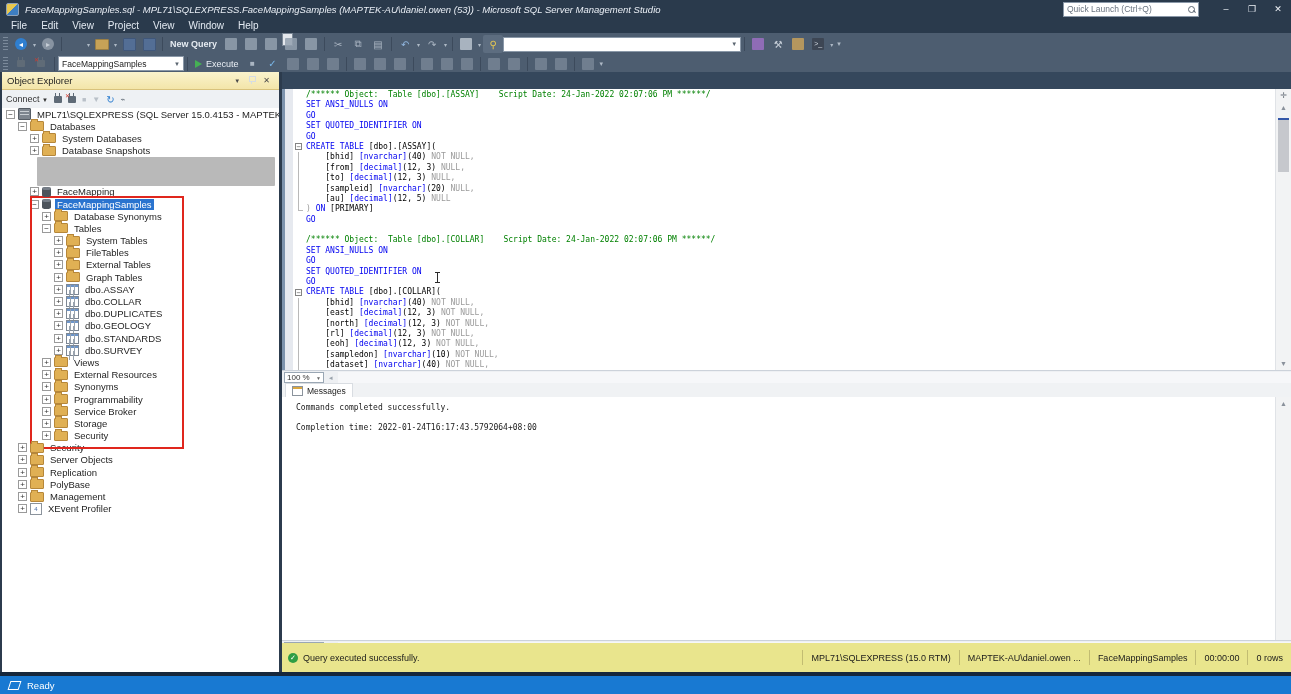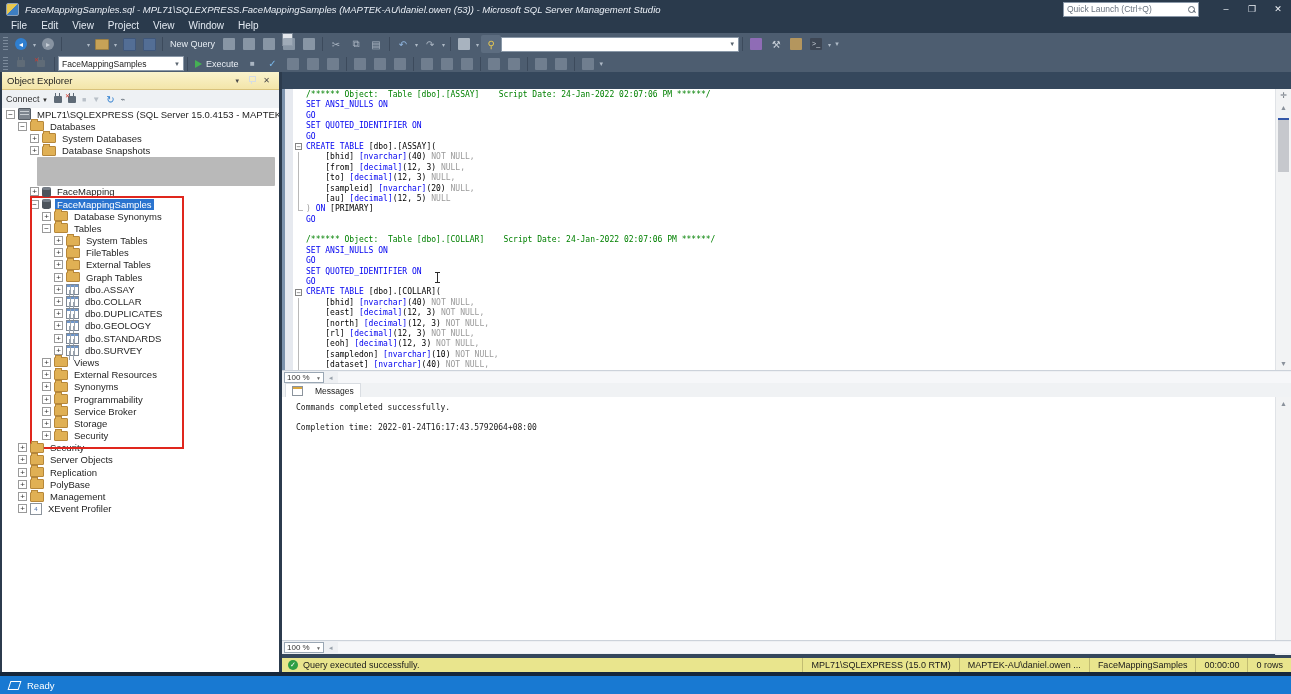--- a/index.html
+++ b/index.html
@@ -113,27 +113,27 @@
   .splitbtn{height:12px;color:#6f7780;font-size:8px;display:flex;align-items:center;}
   .hbar{position:absolute;left:0;right:0;height:13px;background:#eef0f3;border-top:1px solid #ccd2da;
         display:flex;align-items:center;font-size:8px;color:#333;gap:2px;padding-left:2px;}
   .zoombox{width:40px;height:11px;background:#fff;border:1px solid #9aa7b4;display:flex;align-items:center;padding:0 2px;box-sizing:border-box;}
   .zoombox .cv{flex:1;} .zoombox .dd{font-size:5px;color:#666;}
   .harr{font-size:7px;color:#9aa2ac;padding:0 3px;}
   .htrack{flex:1;height:11px;background:#f6f7f9;}
   #edhbar{top:298px;} #msghbar{top:568px;}
   .msgtabs{position:absolute;left:0;right:0;top:311px;height:14px;background:#f0f2f4;display:flex;align-items:center;
            font-size:8.5px;color:#222;padding-left:3px;}
-  .msgtab{display:flex;align-items:center;gap:12px;background:#fff;height:14px;padding:0 6px;border:1px solid #d9dde2;border-bottom:none;}
+  .msgtab{display:flex;align-items:center;gap:4px;background:#fff;height:14px;padding:0 6px;border:1px solid #d9dde2;border-bottom:none;}
   .msgico{width:9px;height:8px;background:#fff;border:1px solid #8b939c;position:relative;}
   .msgico::before{content:"";position:absolute;left:0;top:0;right:0;height:2px;background:#d9a741;}
   .msgbody{position:absolute;left:0;right:15px;top:325px;height:243px;background:#fff;
            font-family:"DejaVu Sans Mono",monospace;font-size:8px;line-height:10px;color:#1b1b1b;padding:6px 0 0 14px;}
   .msgvsb{top:325px;height:258px;}
-  .qstatus{position:absolute;left:0;right:0;bottom:0;height:14px;background:#e9e58d;display:flex;align-items:center;
+  .qstatus{position:absolute;left:0;right:0;bottom:0;height:29px;background:#e9e58d;display:flex;align-items:center;
            font-size:9px;color:#1a1a1a;}
   .okdot{width:10px;height:10px;border-radius:50%;background:#2f9e44;color:#fff;font-size:7px;line-height:10px;
          text-align:center;margin:0 5px 0 6px;flex:none;}
   .qspacer{flex:1;}
   .qseg{border-left:1px solid #c2bc72;padding:0 8px;height:15px;display:flex;align-items:center;white-space:nowrap;}
   .bottomstrip{position:absolute;left:0;top:672px;right:0;height:4px;background:#16273b;}
   .ready{position:absolute;left:0;top:676px;right:0;height:18px;background:#1879d2;color:#fff;display:flex;
          align-items:center;font-size:9.5px;}
   .readyic{width:9px;height:7px;border:1px solid #fff;transform:skewX(-18deg);margin:0 7px 0 9px;flex:none;}
 </style>
@@ -183,21 +183,21 @@
         <span class="gi fold"></span>
       </span>
     <span class="caret">▾</span>
     <span class="tbtn">
         <span class="gi save"></span>
       </span>
     <span class="tbtn">
         <span class="gi save"></span>
       </span>
     <span class="sep"></span>
-    <span class="tbtn" style="gap:4px;padding:0 4px;color:#e6ecf2;">
+    <span class="tbtn" style="gap:4px;padding:0 4px;color:#e6ecf2;font-weight:bold;">
       <span class="gi doc"></span>
       <span>New Query</span>
     </span>
     <span class="tbtn">
         <span class="gi"></span>
       </span>
     <span class="tbtn">
         <span class="gi"></span>
       </span>
     <span class="tbtn">

